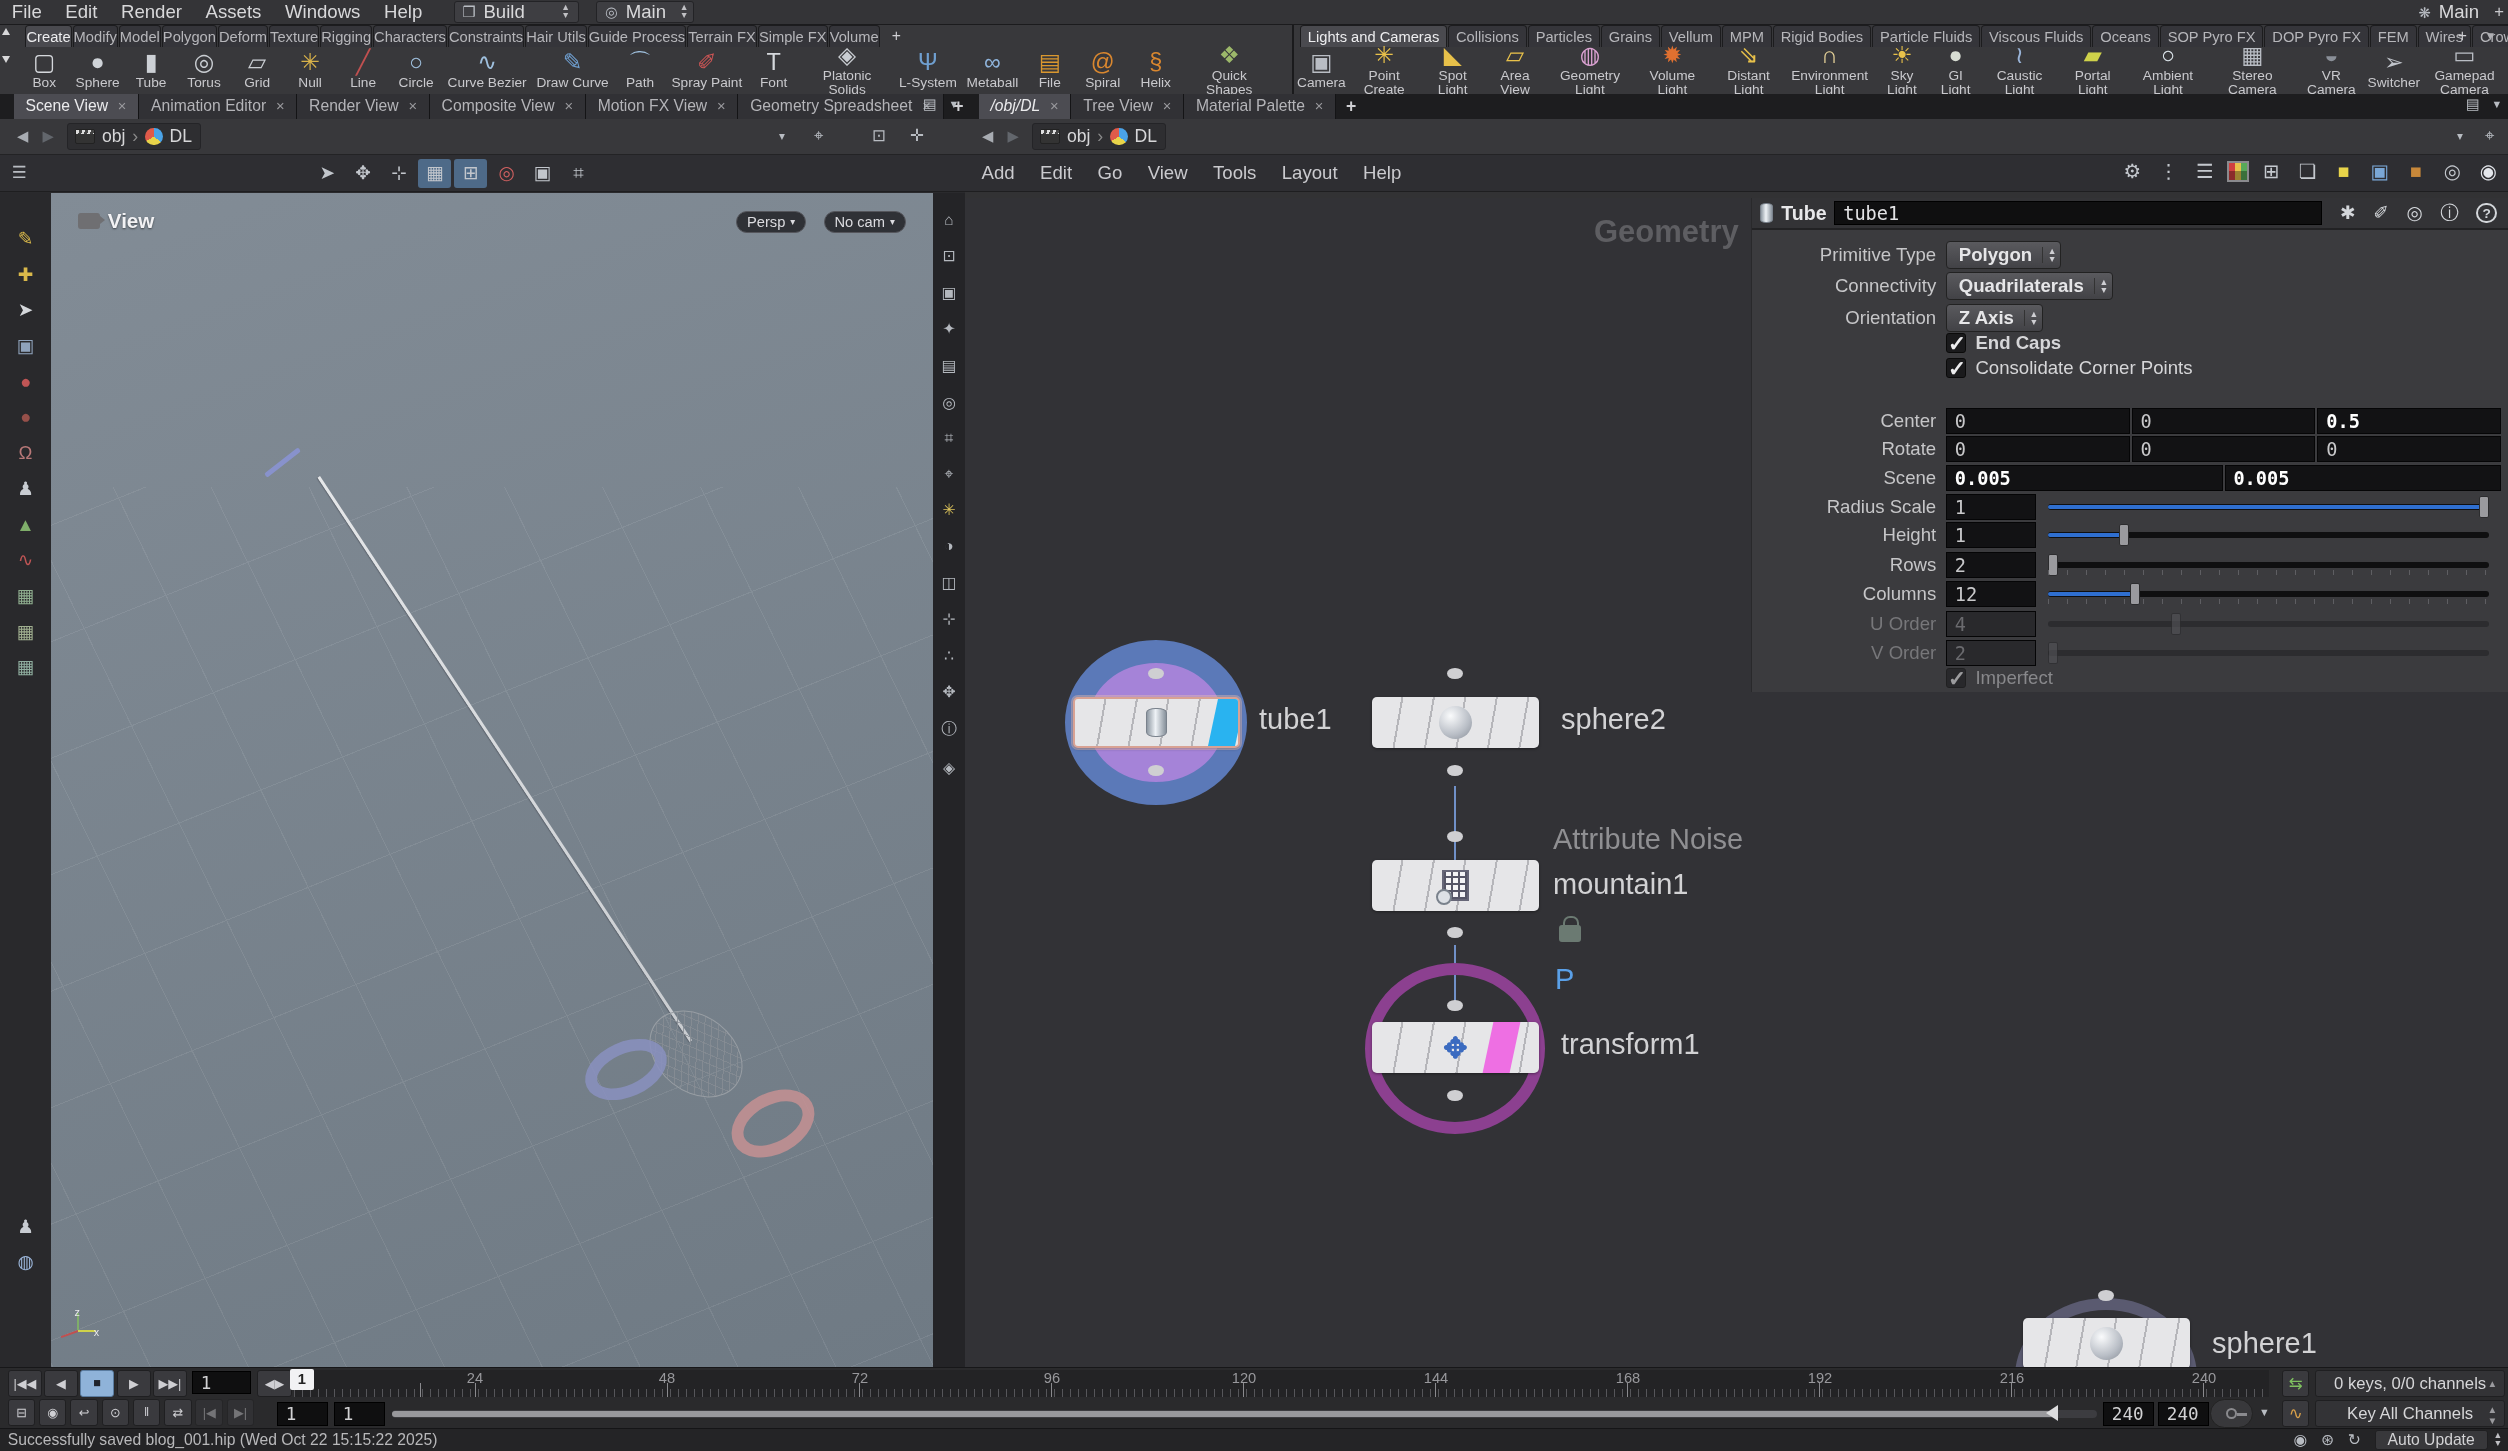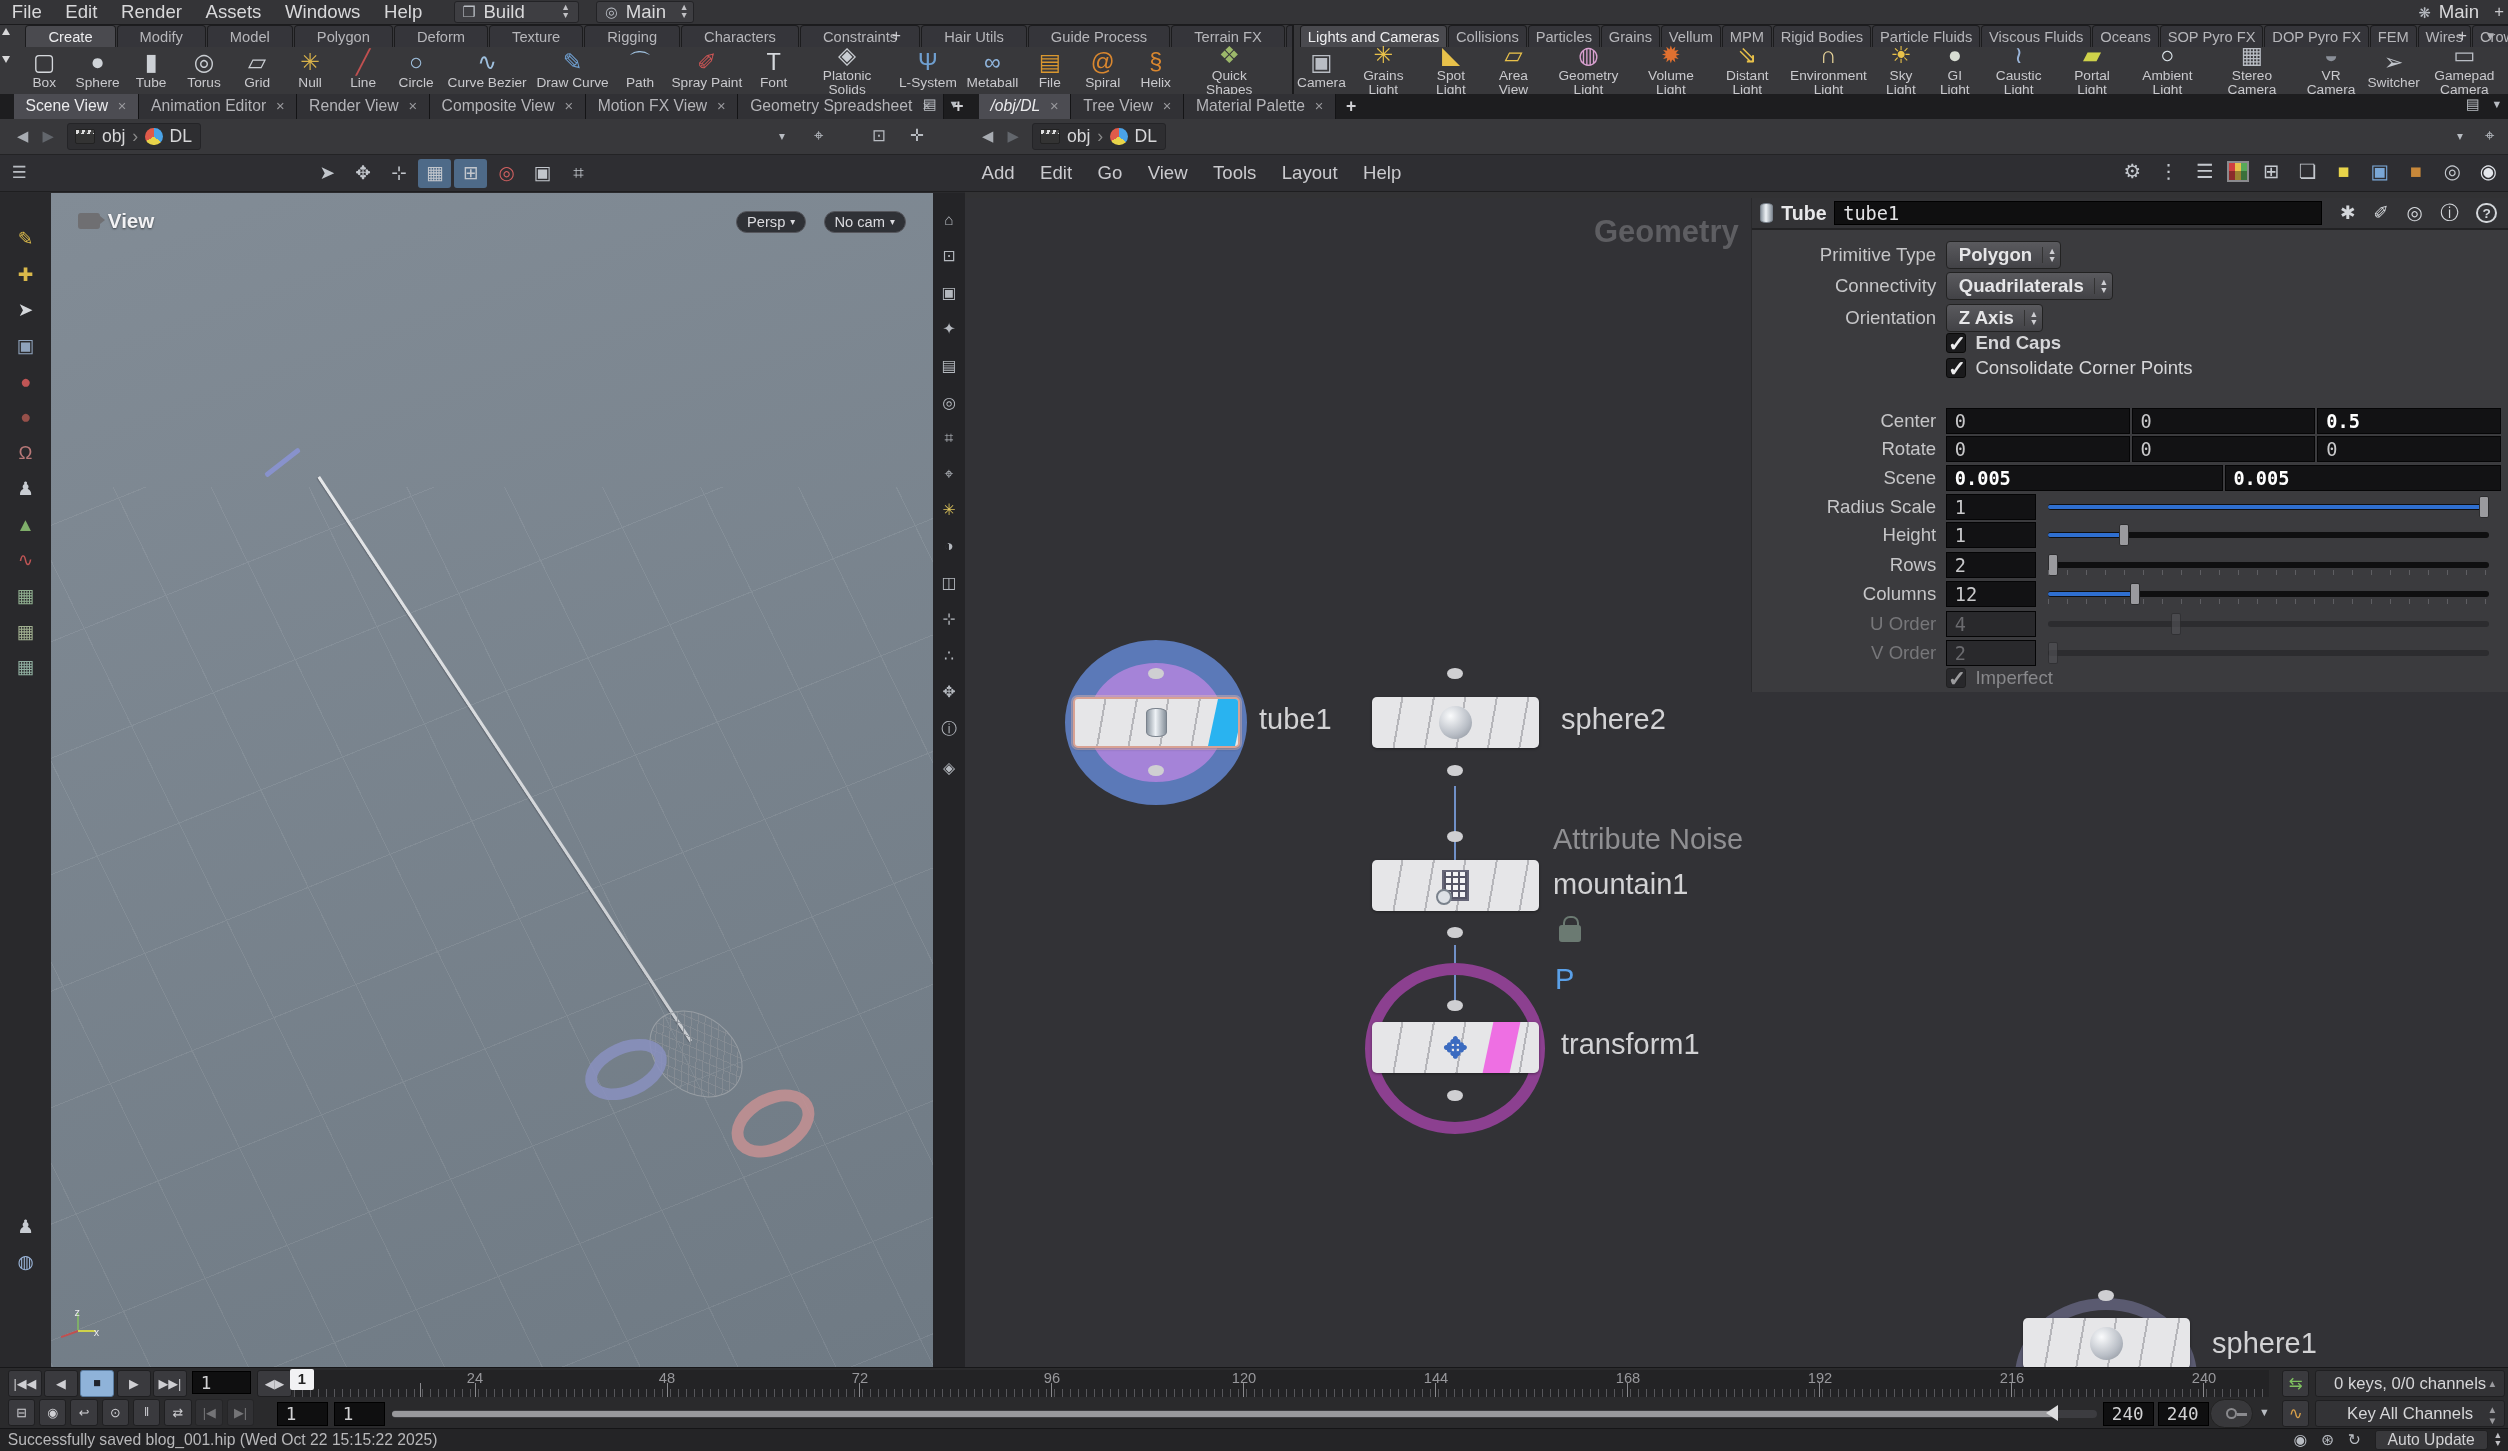--- a/index.html
+++ b/index.html
@@ -11,21 +11,21 @@
   
   #menubar{position:absolute;left:0;top:0;width:2508px;height:24.5px;background:#343437;border-bottom:1px solid #1b1b1d;display:flex;align-items:center;}
   .menu-item{padding:0 11.8px;font-size:18.6px;color:#d8d8da;height:24.5px;display:inline-flex;align-items:center;cursor:default;}
   .selector{display:inline-flex;align-items:center;height:22.5px;background:#3e3e42;border:1px solid #232326;border-radius:2.9px;padding:0 7.8px;margin-left:17.6px;gap:7.8px;font-size:18.6px;color:#d8d8da;}
   .spin{display:inline-flex;flex-direction:column;font-size:8.8px;color:#c0c0c4;line-height:.9;margin-left:5.9px;}
   .mini-ic{font-size:14.7px;color:#b9bdc4;}
   
   #shelf{position:absolute;left:0;top:24.5px;width:2508px;height:70px;background:#38383b;border-bottom:1px solid #1c1c1e;}
   .shelf-half{position:absolute;top:0;height:70px;overflow:hidden;}
   .shelf-tabs{display:flex;align-items:flex-end;height:22.5px;padding-left:13.7px;}
-  .shelf-tab{height:21.6px;display:inline-flex;align-items:center;padding:0 22px;font-size:14.7px;color:#b6b6ba;background:#35353a;border:1px solid #1c1c1e;border-bottom:none;border-radius:3.9px 3.9px 0 0;margin-right:1px;white-space:nowrap;}
+  .shelf-tab{height:21.6px;display:inline-flex;align-items:center;padding:0 0;font-size:14.7px;color:#b6b6ba;background:#35353a;border:1px solid #1c1c1e;border-bottom:none;border-radius:3.9px 3.9px 0 0;margin-right:1px;white-space:nowrap;}
   .shelf-tab.active{background:#4a4a4f;color:#ededef;}
   .shelf-tools{display:flex;align-items:center;height:47px;padding-left:5.9px;}
   .shelf-tool{display:flex;flex-direction:column;align-items:center;justify-content:center;min-width:53px;max-width:94px;padding:0 4.9px;gap:1px;}
   .tool-icon{font-size:23.5px;line-height:1;height:23.5px;}
   .tool-label{font-size:13.7px;color:#c9c9cd;text-align:center;line-height:1.02;max-width:90px;white-space:normal;}
   #shelf-divider{position:absolute;left:1292px;top:0;width:2px;height:70px;background:#1a1a1c;}
   .tri-up{width:0;height:0;border-left:4.9px solid transparent;border-right:4.9px solid transparent;border-bottom:7.8px solid #d8d8da;}
   
   .panetab-strip{position:absolute;top:94px;height:24.5px;background:#1d1d1f;display:flex;align-items:flex-end;}
   .pane-tab{height:24.5px;display:inline-flex;align-items:center;gap:9.8px;padding:0 11.8px;font-size:15.7px;background:#313135;color:#b4b4b8;border-right:1px solid #141416;white-space:nowrap;}
@@ -343,21 +343,21 @@
       <span class="abs" style="right:11.8px;top:4.9px;font-size:11.8px;color:#b0b0b4;">▼</span>
       <div class="shelf-tools" style="padding-left:0;">
 
           <div class="shelf-tool" style="min-width:49px;padding:0 3.9px;">
             <span class="tool-icon" style="color: rgb(185, 189, 196);">▣</span>
             <span class="tool-label">Camera</span>
           </div>
 
           <div class="shelf-tool" style="min-width:49px;padding:0 3.9px;">
             <span class="tool-icon" style="color: rgb(232, 193, 74);">✳</span>
-            <span class="tool-label">Grains Light</span>
+            <span class="tool-label">Point Create</span>
           </div>
 
           <div class="shelf-tool" style="min-width:49px;padding:0 3.9px;">
             <span class="tool-icon" style="color: rgb(232, 193, 74);">◣</span>
             <span class="tool-label">Spot Light</span>
           </div>
 
           <div class="shelf-tool" style="min-width:49px;padding:0 3.9px;">
             <span class="tool-icon" style="color: rgb(232, 193, 74);">▱</span>
             <span class="tool-label">Area View</span>

